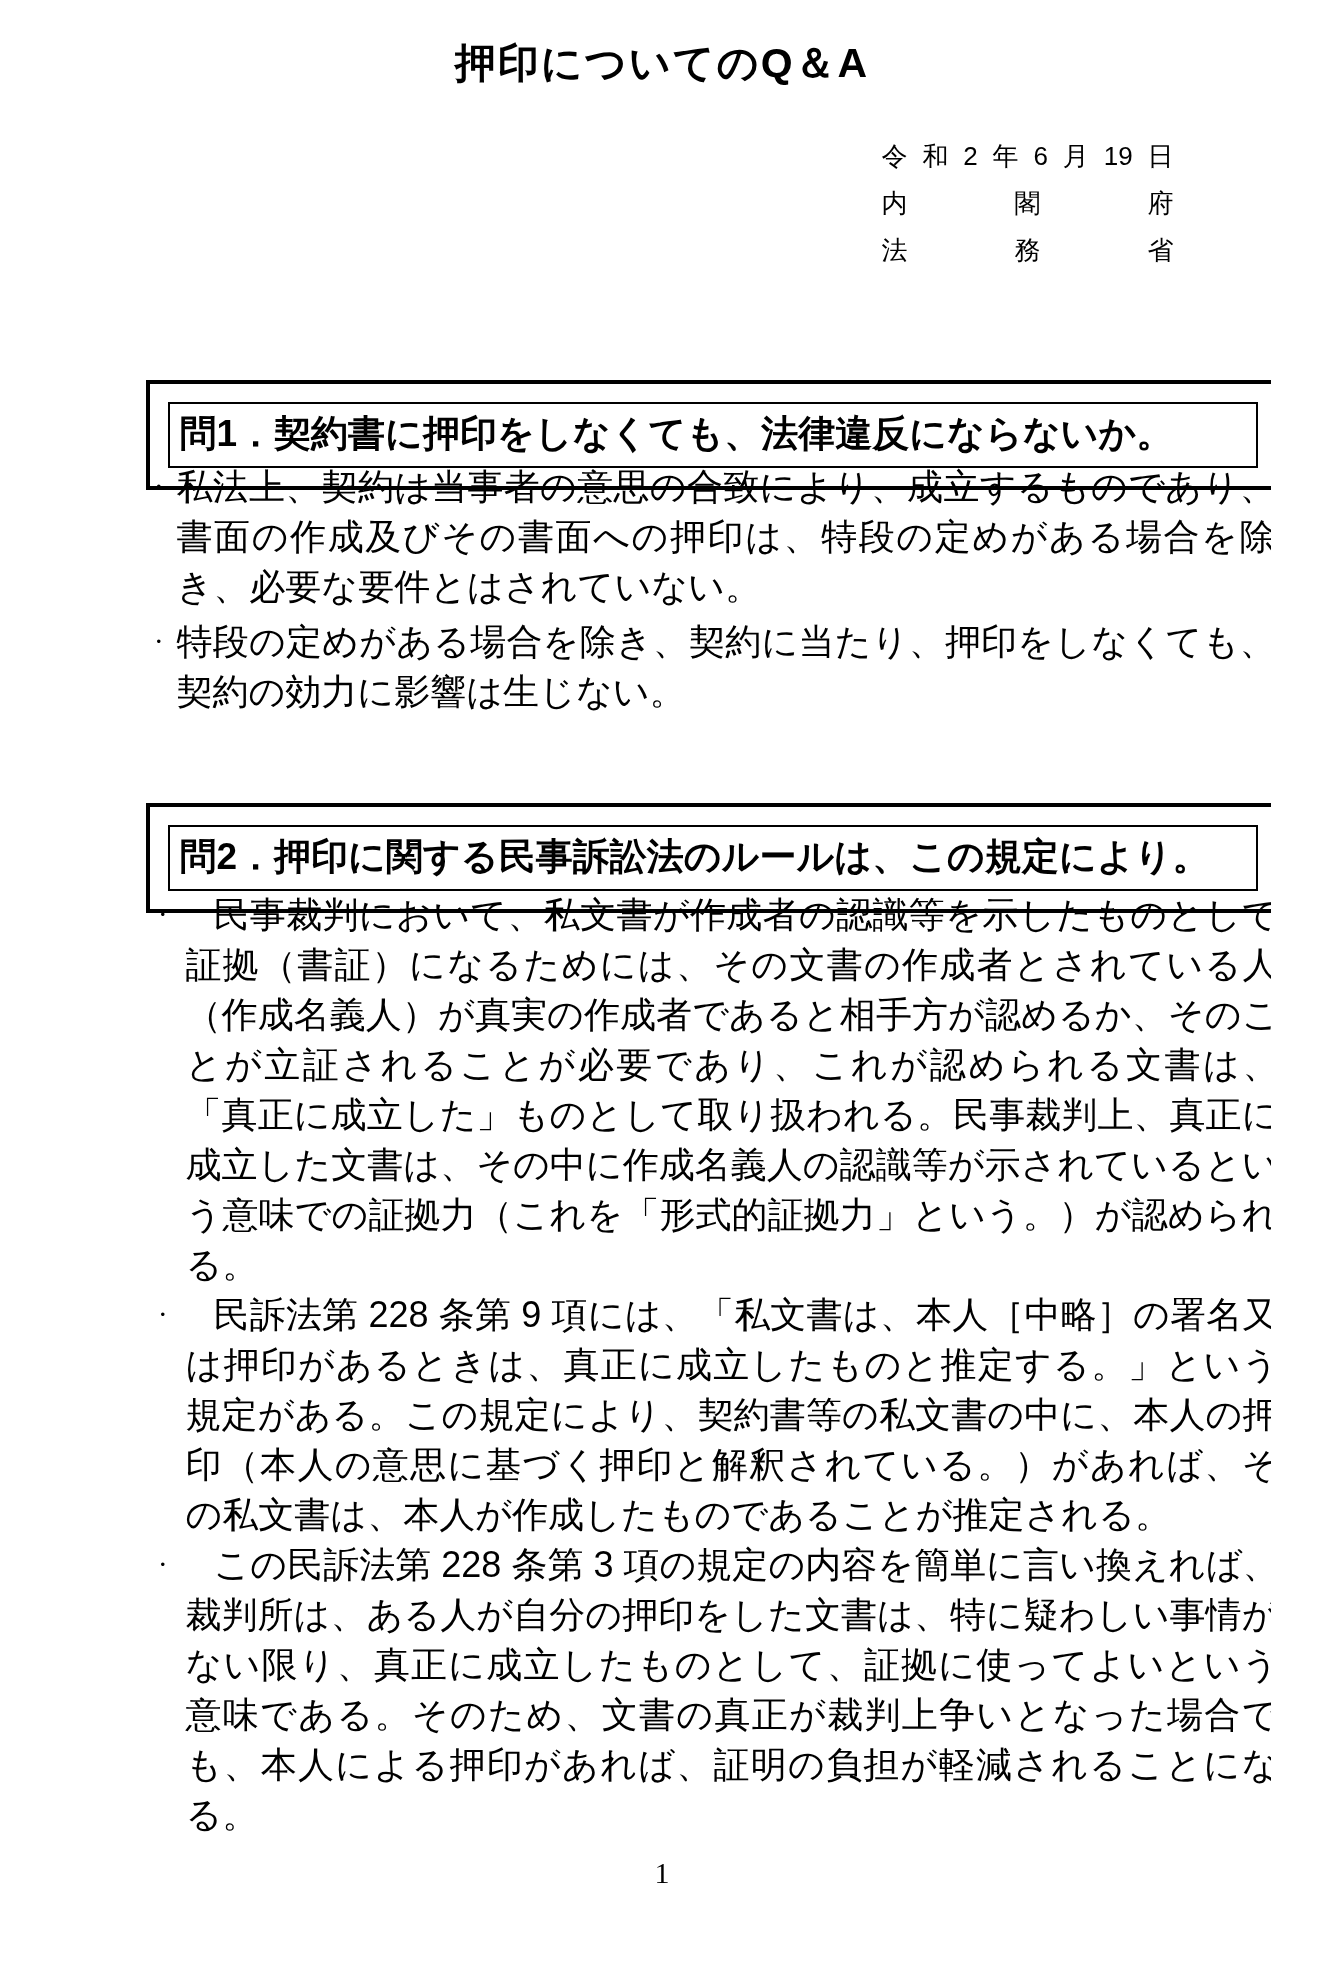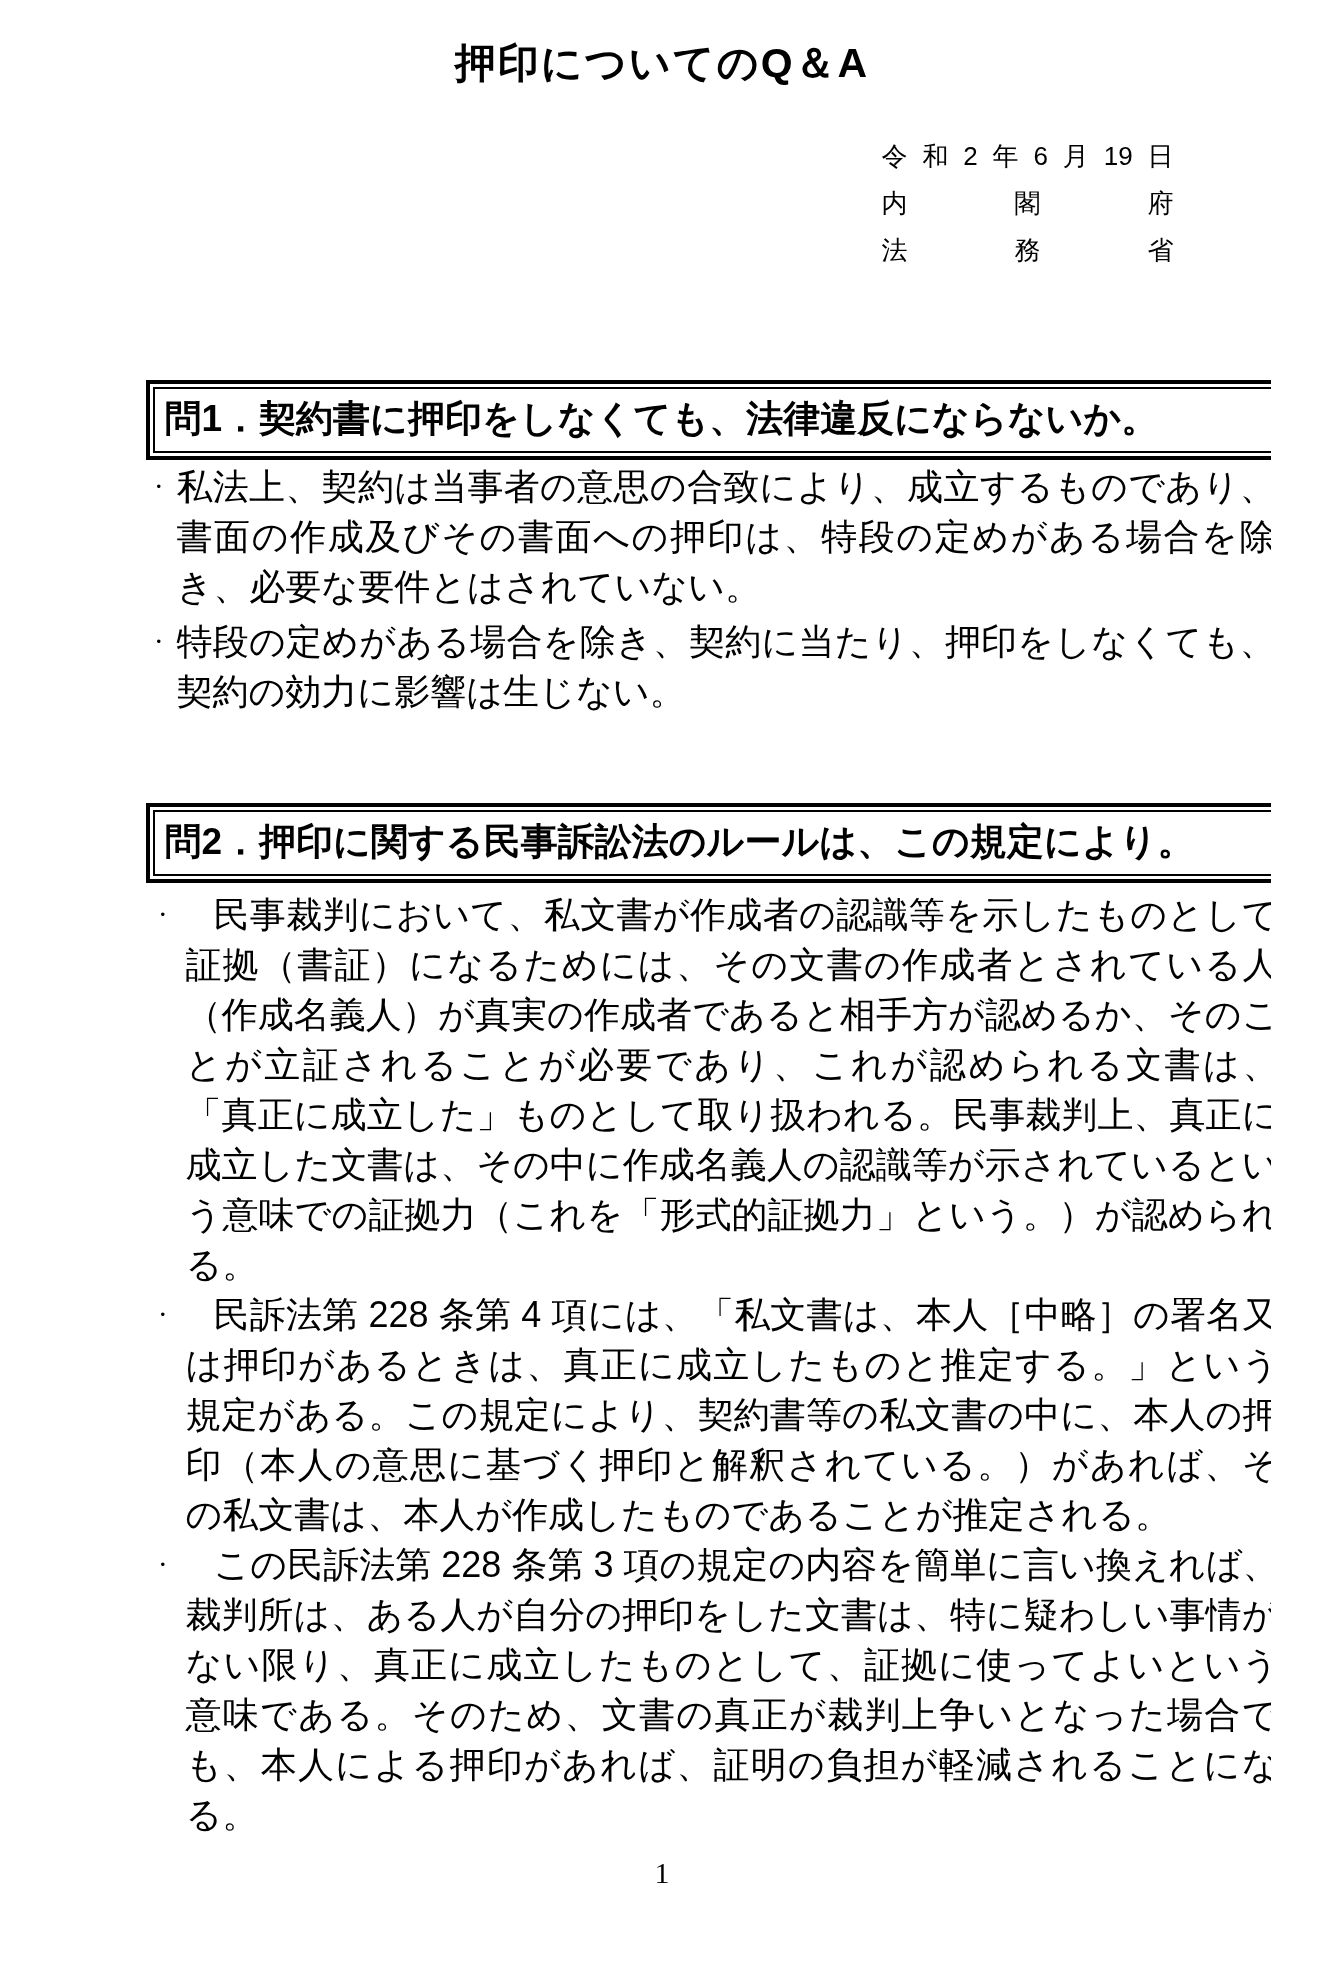--- a/index.html
+++ b/index.html
@@ -44,21 +44,21 @@
     text-align-last: justify;
     text-justify: inter-ideograph;
   }
 
   
   .qbox {
     position: absolute;
     left: 92px;
     width: 1134px;
     border: 4px solid #000;
-    padding: 3px;
+    padding: 18px;
     box-sizing: border-box;
     background: #fff;
   }
   .qbox-inner {
     border: 2px solid #000;
     padding: 5px 8px 7px 10px;
     font-size: 37px;
     font-weight: bold;
     white-space: nowrap;
     overflow: hidden;
@@ -136,21 +136,21 @@
     <div class="qbox-inner">問2．押印に関する民事訴訟法のルールは、この規定により。</div>
   </div>
 
   <div class="blist q2-list">
     <div class="para">
       <span class="bullet">・</span>
       <span>民事裁判において、私文書が作成者の認識等を示したものとして証拠（書証）になるためには、その文書の作成者とされている人（作成名義人）が真実の作成者であると相手方が認めるか、そのことが立証されることが必要であり、これが認められる文書は、「真正に成立した」ものとして取り扱われる。民事裁判上、真正に成立した文書は、その中に作成名義人の認識等が示されているという意味での証拠力（これを「形式的証拠力」という。）が認められる。</span>
     </div>
     <div class="para">
       <span class="bullet">・</span>
-      <span>民訴法第 228 条第 4 項には、「私文書は、本人［中略］の署名又は押印があるときは、真正に成立したものと推定する。」という規定がある。この規定により、契約書等の私文書の中に、本人の押印（本人の意思に基づく押印と解釈されている。）があれば、その私文書は、本人が作成したものであることが推定される。</span>
+      <span>民訴法第 228 条第 9 項には、「私文書は、本人［中略］の署名又は押印があるときは、真正に成立したものと推定する。」という規定がある。この規定により、契約書等の私文書の中に、本人の押印（本人の意思に基づく押印と解釈されている。）があれば、その私文書は、本人が作成したものであることが推定される。</span>
     </div>
     <div class="para">
       <span class="bullet">・</span>
       <span>この民訴法第 228 条第 3 項の規定の内容を簡単に言い換えれば、裁判所は、ある人が自分の押印をした文書は、特に疑わしい事情がない限り、真正に成立したものとして、証拠に使ってよいという意味である。そのため、文書の真正が裁判上争いとなった場合でも、本人による押印があれば、証明の負担が軽減されることになる。</span>
     </div>
   </div>
 
   <div class="page-number">1</div>
 
 </div>

